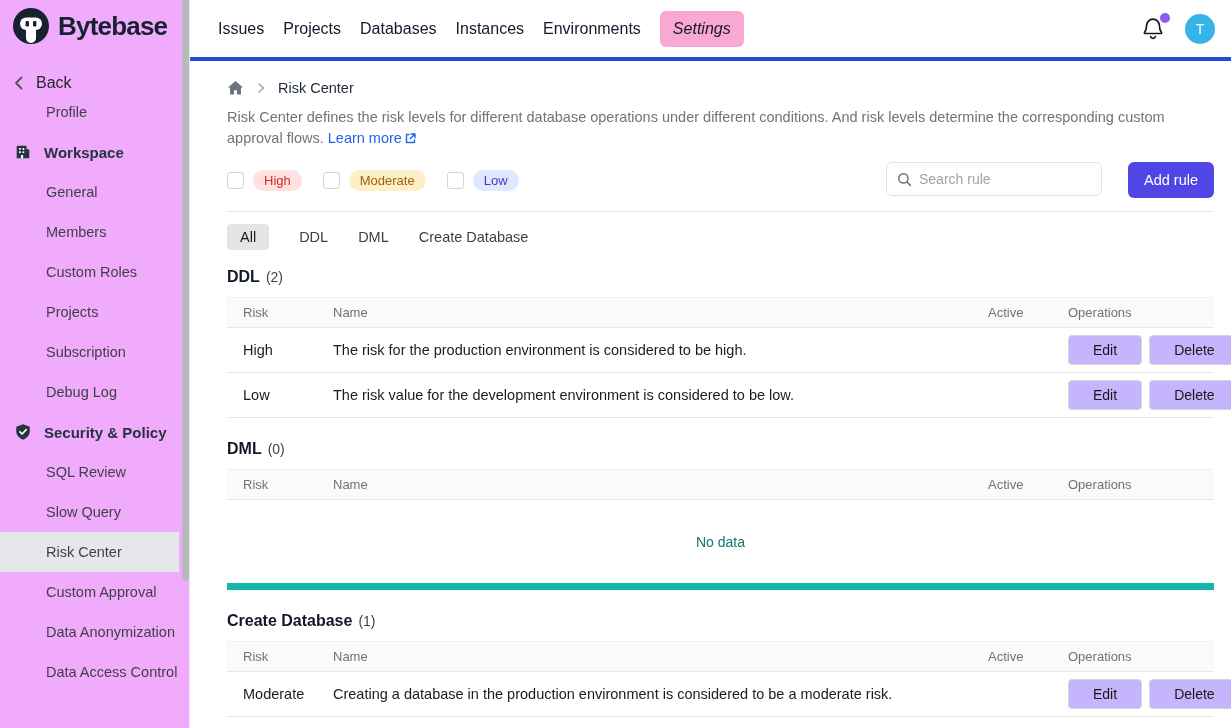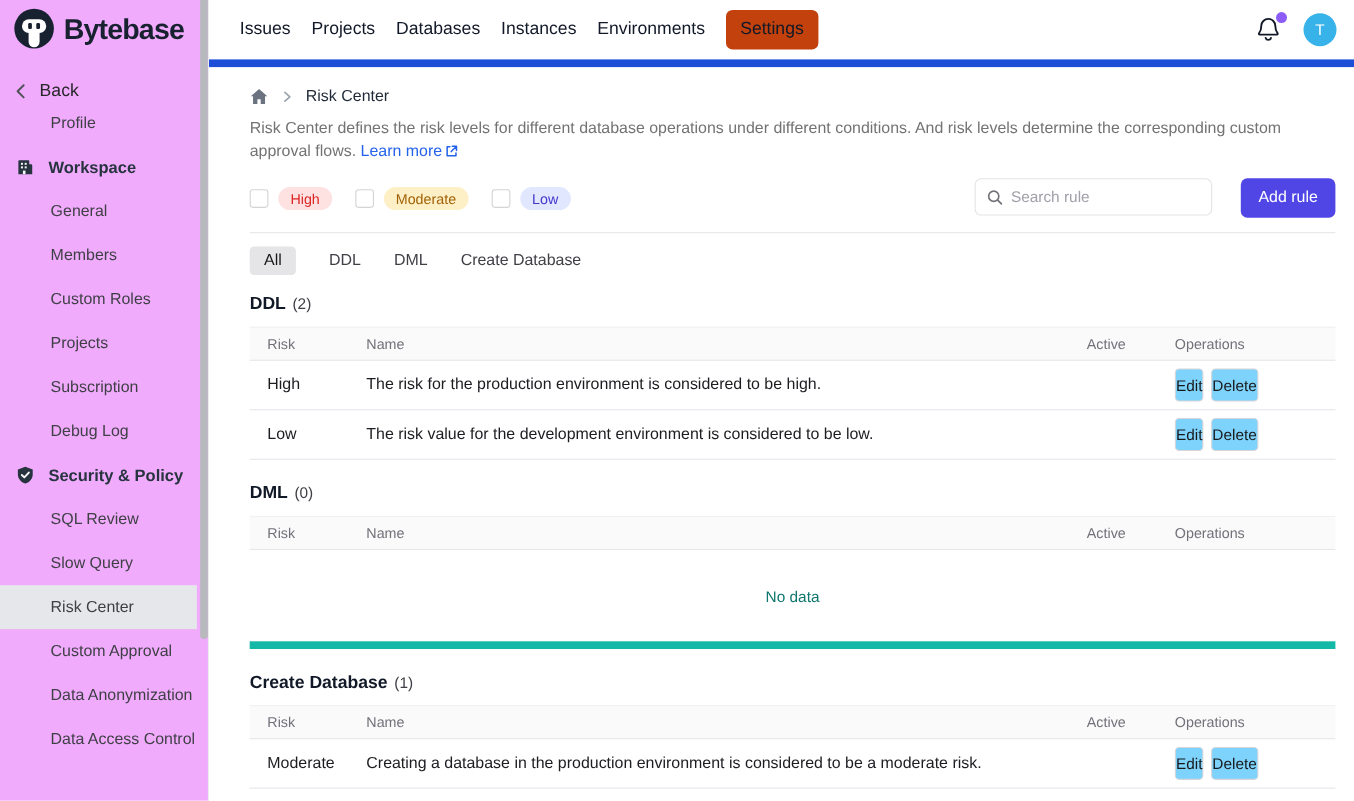--- a/index.html
+++ b/index.html
@@ -18,24 +18,24 @@
     font-size:15px; font-weight:600; color:#27333f; }
   .side-item { height:40px; display:flex; align-items:center; padding-left:46px;
     font-size:14.5px; color:#3f3f46; cursor:pointer; }
   .side-item.active { background:#e5e7ea; width:179px; }
   .side-scrollbar { position:absolute; top:0; left:182px; width:7px; height:581px;
     background:#b7b9bd; border-radius:0 0 4px 4px; }
 
   
   .main { flex:1; display:flex; flex-direction:column; background:#fff; }
   .topnav { height:61px; flex:0 0 61px; display:flex; align-items:center;
-    padding:0 16px 0 28px; border-bottom:7px solid #1d4ed8; }
+    padding:0 16px 0 28px; border-bottom:4px solid #1d4ed8; }
   .topnav-items { display:flex; align-items:center; gap:19px; }
   .topnav-item { font-size:16px; color:#111827; cursor:pointer; white-space:nowrap; }
-  .topnav-item.active { background:#c2410c; border-radius:6px; padding:9px 13px; }
+  .topnav-item.active { background:#f9a8d4; border-radius:6px; padding:9px 13px;font-style:italic; }
   .topnav-right { margin-left:auto; display:flex; align-items:center; gap:18px; }
   .bell-wrap { position:relative; width:26px; height:26px; cursor:pointer; }
   .bell-dot { position:absolute; top:-3px; right:-3px; width:10px; height:10px;
     border-radius:50%; background:#8b5cf6; }
   .avatar { width:30px; height:30px; border-radius:50%; background:#37b3e9; color:#fff;
     display:flex; align-items:center; justify-content:center; font-size:14px; cursor:pointer; }
 
   .content { padding:17px 17px 0 37px; }
 
   .breadcrumb { display:flex; align-items:center; gap:11px; height:20px; }
@@ -72,21 +72,21 @@
   .section-title .t { font-size:16px; font-weight:700; color:#111827; }
   .section-title .c { font-size:14px; color:#3f3f46; }
 
   .table { margin-top:11px; width:100%; }
   .thead, .trow { display:grid; grid-template-columns:90px 1fr 80px 130px;
     padding:0 16px; align-items:center; }
   .thead { height:31px; background:#fafafa; border-top:1px solid #f0f1f3;
     border-bottom:1px solid #e5e7eb; font-size:13px; color:#71717a; }
   .trow { height:45px; border-bottom:1px solid #e5e7eb; font-size:14.5px; color:#1c1c21; }
   .ops { display:flex; align-items:center; gap:7px; }
-  .btn-sec { height:30px; padding:0 0; background:#7dd3fc; border:1px solid #d6d6da;
+  .btn-sec { height:30px; padding:0 24px; background:#c4b5fd; border:1px solid #d6d6da;
     border-radius:4px; font-size:14px; color:#18181b; font-family:inherit; cursor:pointer; }
   .toggle { width:36px; height:20px; border-radius:10px; background:#4f46e5;
     position:relative; cursor:pointer; }
   .toggle .knob { position:absolute; top:2px; left:18px; width:16px; height:16px;
     border-radius:50%; background:#fff; }
   .empty { height:90px; display:flex; align-items:center; justify-content:center;
     border-bottom:7px solid #14b8a6; font-size:14px; color:#0f766e; }
   svg { display:block; }
 </style>
 </head>

